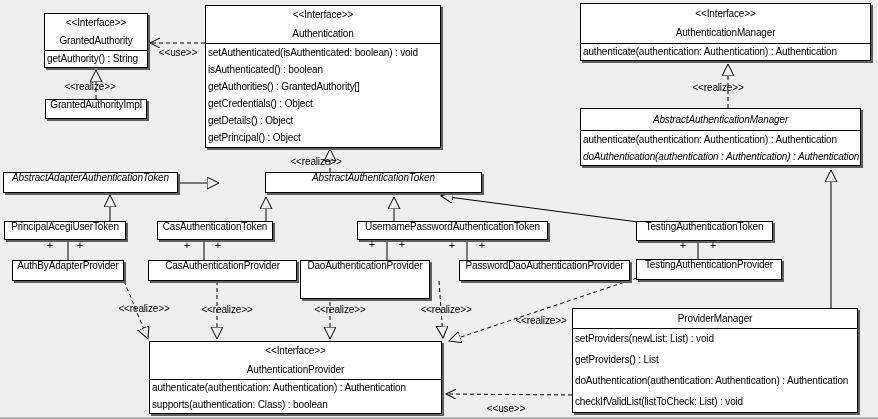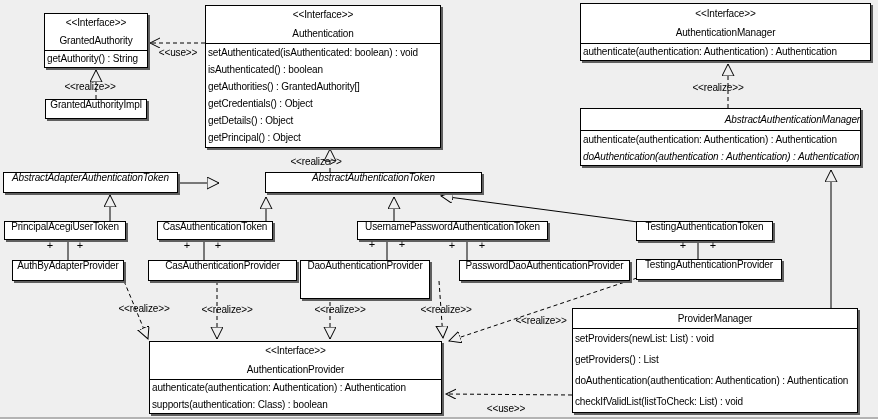--- a/index.html
+++ b/index.html
@@ -96,21 +96,21 @@
     <div class="hdr" style="height:39px;">
       <div class="stereo">&lt;&lt;Interface&gt;&gt;</div>
       <div class="cname">AuthenticationManager</div>
     </div>
     <div class="methods">
         <div class="m">authenticate(authentication: Authentication) : Authentication</div>
       </div>
   </div>
 
   <div class="cls" style="left:580px;top:108px;width:281px;height:58px;">
-    <div class="hdr" style="height:21px;align-items:flex-end;">
+    <div class="hdr" style="height:21px;">
       <div class="cname it">AbstractAuthenticationManager</div>
     </div>
     <div class="methods">
         <div class="m">authenticate(authentication: Authentication) : Authentication</div>
         <div class="m it">doAuthentication(authentication : Authentication) : Authentication</div>
       </div>
   </div>
 
   <div class="cls one" style="left:3px;top:172px;width:175px;height:21px;">
     <div class="cname it">AbstractAdapterAuthenticationToken</div>

